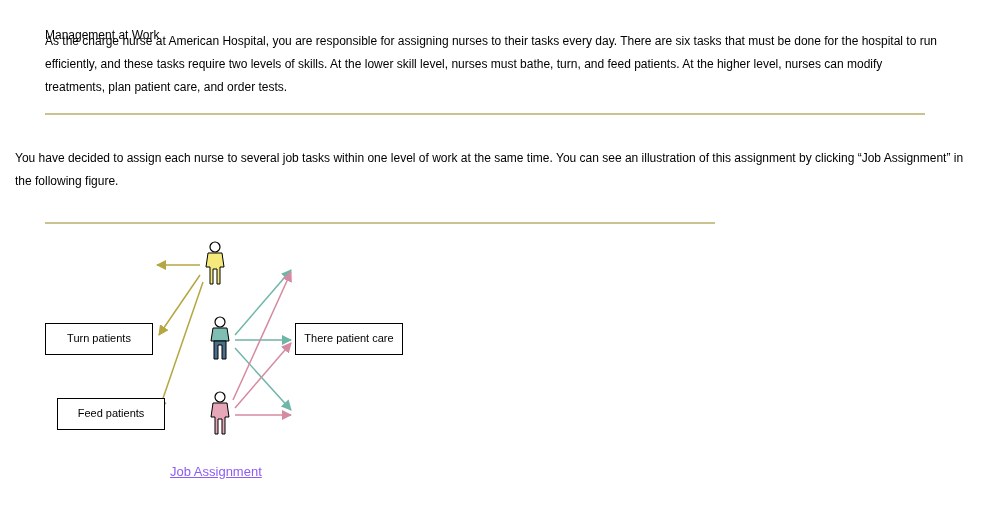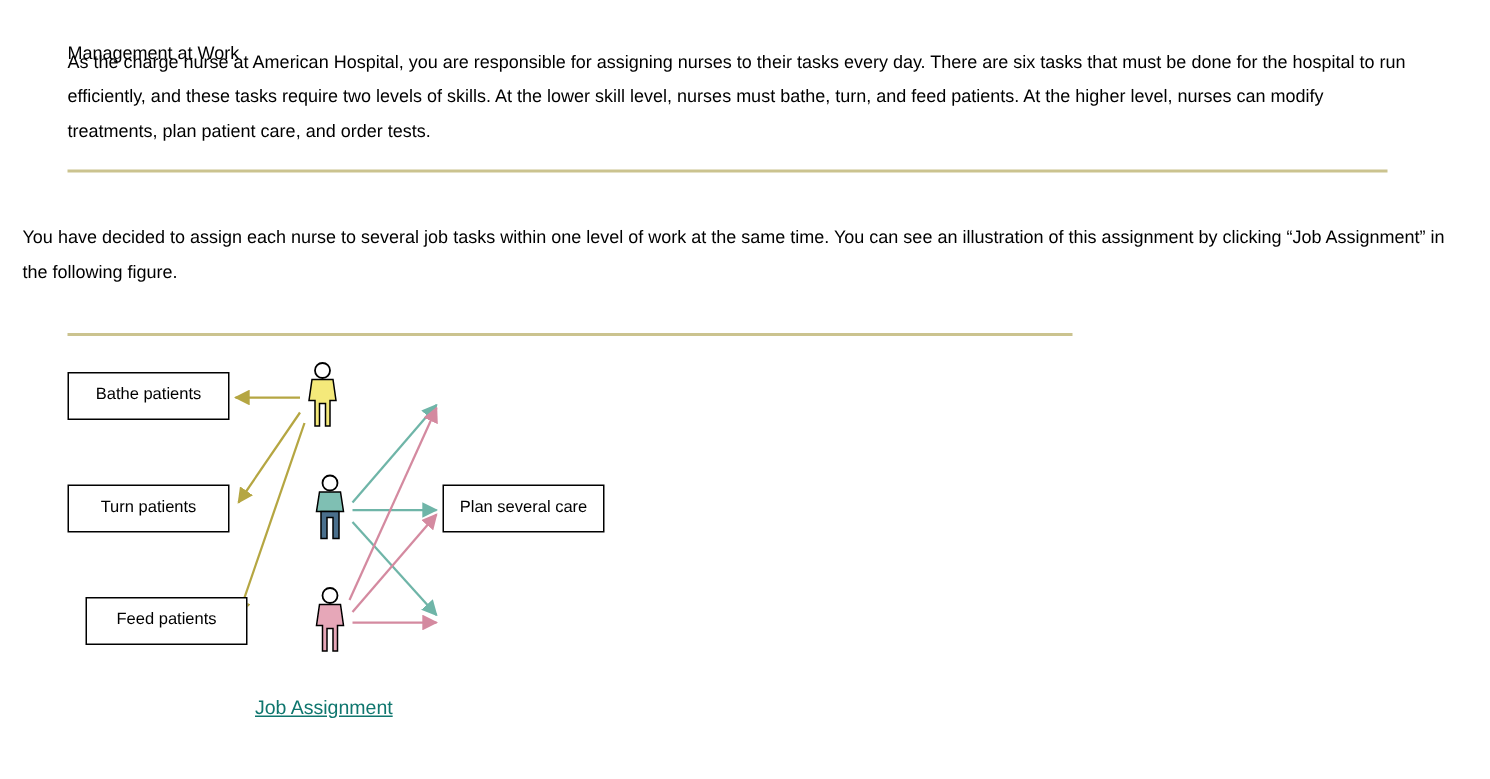--- a/index.html
+++ b/index.html
@@ -4,21 +4,21 @@
 <style>
   html,body{margin:0;padding:0;background:#fff;font-family:Verdana,Geneva,sans-serif;font-size:12px;color:#000;line-height:1.9}
   .page{width:993px;height:519px;position:relative}
   .heading{font-weight:normal;position:absolute;left:45px;top:24px}
   .para1{position:absolute;left:45px;top:30px;width:900px}
   .hr1{position:absolute;left:45px;top:113px;width:880px;height:2px;background:#cbc38f}
   .para2{position:absolute;left:15px;top:147px;width:960px}
   .hr2{position:absolute;left:45px;top:222px;width:670px;height:2px;background:#cbc38f}
   .diagram{position:absolute;left:45px;top:240px;width:670px;height:260px}
   .taskbox{position:absolute;border:1.5px solid #000;background:#fff;width:100px;height:30px;display:flex;align-items:center;justify-content:center;text-align:center;font-size:11px;line-height:1.2;padding:0 3px}
-  .linklabel{position:absolute;color:#0f766e;font-size:13px}
+  .linklabel{position:absolute;color:#8b5cf6;font-size:13px}
   svg.nurse{position:absolute}
 </style>
 </head>
 <body>
 
 <div class="page">
   <div class="heading">Management at Work</div>
   <div class="para1">As the charge nurse at American Hospital, you are responsible for assigning nurses to their tasks every day. There are six tasks that must be done for the hospital to run efficiently, and these tasks require two levels of skills. At the lower skill level, nurses must bathe, turn, and feed patients. At the higher level, nurses can modify treatments, plan patient care, and order tests.</div>
   <div class="hr1"></div>
   <div class="para2">You have decided to assign each nurse to several job tasks within one level of work at the same time. You can see an illustration of this assignment by clicking “Job Assignment” in the following figure.</div>
@@ -45,25 +45,24 @@
 
       <line x1="190" y1="95" x2="246" y2="30" stroke="#6fb5a8" stroke-width="1.5" marker-end="url(#ah-teal)"></line>
       <line x1="190" y1="100" x2="246" y2="100" stroke="#6fb5a8" stroke-width="1.5" marker-end="url(#ah-teal)"></line>
       <line x1="190" y1="108" x2="246" y2="170" stroke="#6fb5a8" stroke-width="1.5" marker-end="url(#ah-teal)"></line>
 
       <line x1="188" y1="160" x2="246" y2="32" stroke="#d48aa0" stroke-width="1.5" marker-end="url(#ah-rose)"></line>
       <line x1="190" y1="168" x2="246" y2="103" stroke="#d48aa0" stroke-width="1.5" marker-end="url(#ah-rose)"></line>
       <line x1="190" y1="175" x2="246" y2="175" stroke="#d48aa0" stroke-width="1.5" marker-end="url(#ah-rose)"></line>
     </svg>
 
-    <div class="taskbox" style="left:0;top:8px">Bathe patients</div>
     <div class="taskbox" style="left:0;top:83px">Turn patients</div>
     <div class="taskbox" style="left:12px;top:158px">Feed patients</div>
 
-    <div class="taskbox" style="left:250px;top:83px">Plan several care</div>
+    <div class="taskbox" style="left:250px;top:83px">There patient care</div>
 
     <svg class="nurse" style="left:155px;top:0" width="30" height="48">
       <circle cx="15" cy="7" r="5" fill="none" stroke="#000" stroke-width="1.2"></circle>
       <path d="M8 13 h14 l2 14 h-4 l0 17 h-3 v-15 h-4 v15 h-3 l0 -17 h-4 z" fill="#f4e97a" stroke="#000" stroke-width="1"></path>
     </svg>
     <svg class="nurse" style="left:160px;top:75" width="30" height="48">
       <circle cx="15" cy="7" r="5" fill="none" stroke="#000" stroke-width="1.2"></circle>
       <path d="M8 13 h14 l2 13 h-18 z" fill="#7fbfb3" stroke="#000" stroke-width="1"></path>
       <path d="M9 26 h12 v18 h-4 v-14 h-4 v14 h-4 z" fill="#4a6f8c" stroke="#000" stroke-width="1"></path>
     </svg>

